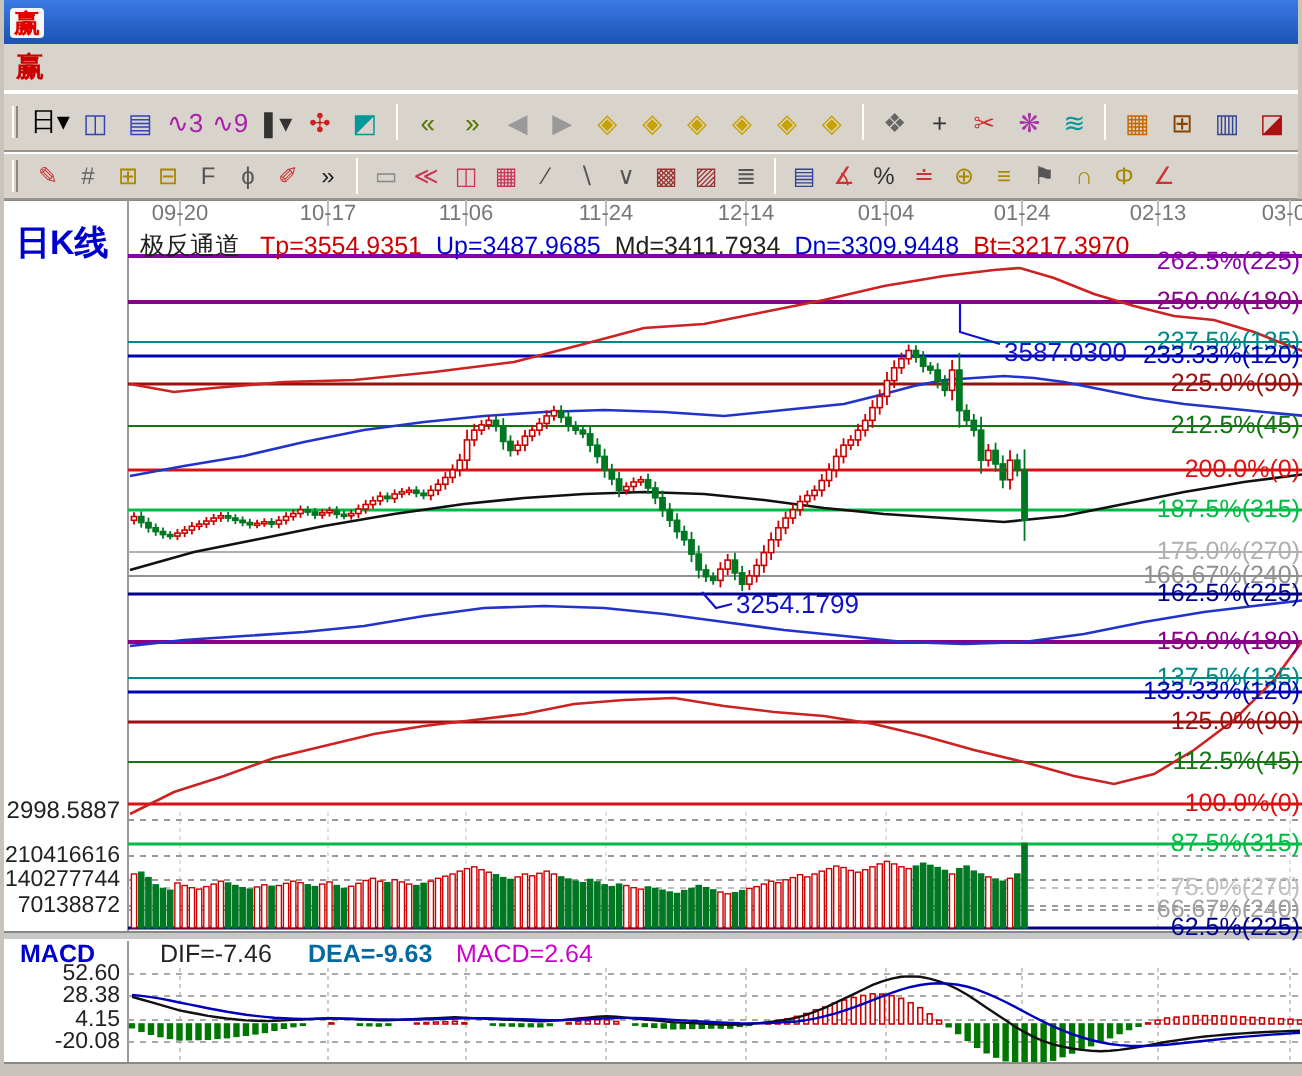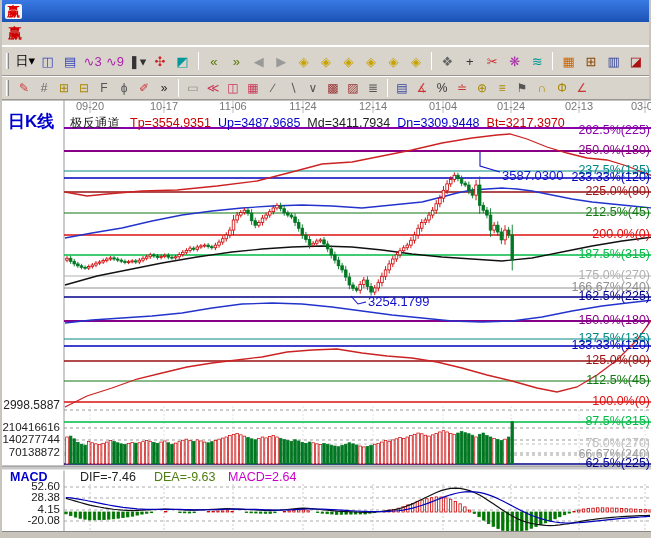--- a/index.html
+++ b/index.html
@@ -722,18 +722,18 @@
           <text x="648" y="455" fill="#a0a0a0" font-size="12.5" text-anchor="end" dominant-baseline="middle" font-family="&quot;Liberation Sans&quot;,sans-serif">66.67%(240)</text>
           <text x="648" y="464" fill="#000088" font-size="12.5" text-anchor="end" dominant-baseline="middle" font-family="&quot;Liberation Sans&quot;,sans-serif">62.5%(225)</text>
         </g>
       </svg>
 
     <span id="period-label" class="ov">日K线</span>
     <span id="info-row" class="ov"><b style="font-weight:normal;color:#222;margin-right:10px;">极反通道</b><span id="info-values"><span class="iv" style="color: rgb(204, 0, 0);">Tp=3554.9351</span><span class="iv" style="color: rgb(0, 0, 204);">Up=3487.9685</span><span class="iv" style="color: rgb(34, 34, 34);">Md=3411.7934</span><span class="iv" style="color: rgb(0, 0, 204);">Dn=3309.9448</span><span class="iv" style="color: rgb(204, 0, 0);">Bt=3217.3970</span></span></span>
 
     <span class="ov macd-h" style="left:8px;  color:#0000cc;">MACD</span>
     <span class="ov macd-h" style="left: 78px; font-weight: normal; color: rgb(34, 34, 34); text-align: right;" id="dif-label">DIF=-7.46</span>
-    <span class="ov macd-h" style="left: 152px; font-weight: normal; color: #4d7c0f;" id="dea-label">DEA=-9.63</span>
+    <span class="ov macd-h" style="left: 152px; font-weight: bold; color: #0369a1;" id="dea-label">DEA=-9.63</span>
     <span class="ov macd-h" style="left: 226px; font-weight: normal; color: rgb(204, 0, 204);" id="macd-label">MACD=2.64</span>
   </div>
 
   <div id="bottom-strip"></div>
 </div>
 
 </body></html>

